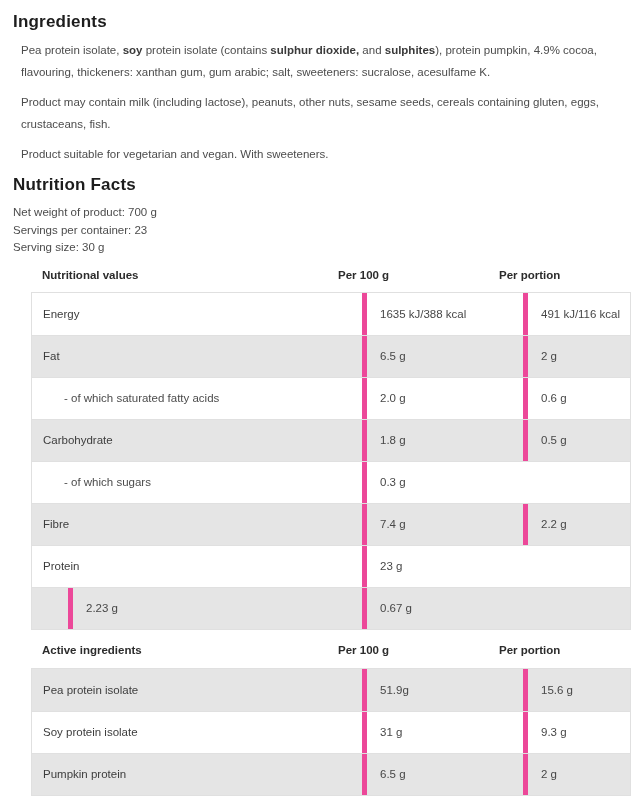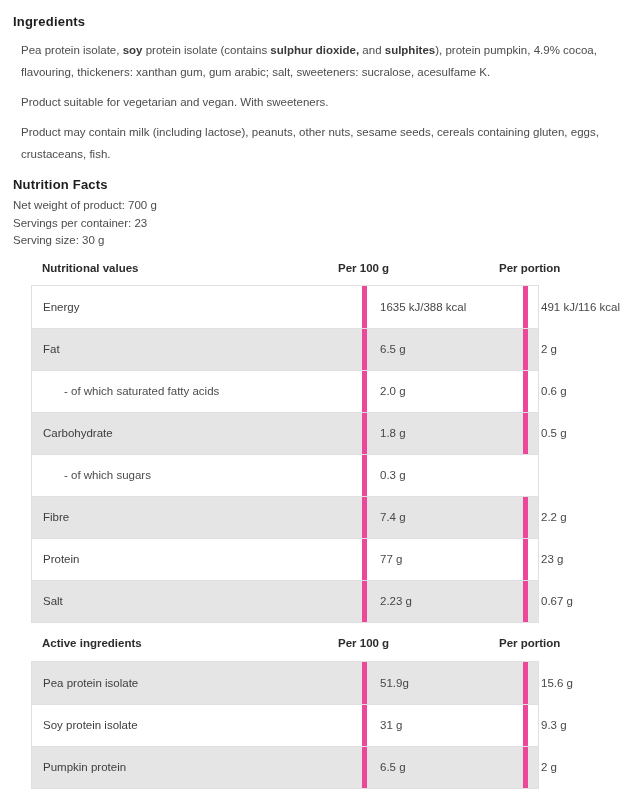--- a/index.html
+++ b/index.html
@@ -8,42 +8,42 @@
     width: 633px;
     height: 801px;
     background: #ffffff;
     font-family: "Liberation Sans", sans-serif;
     color: #4c4c4c;
     overflow: hidden;
   }
   .page { padding: 10px 15px 0 13px; }
 
   .section-heading {
-    font-size: 13px;
+    font-size: 17px;
     line-height: 24px;
     font-weight: 700;
     color: #1d1d1d;
     letter-spacing: 0.2px;
     margin: 0;
   }
   .heading-nutrition { margin-top: 4px; }
 
   .para {
     font-size: 11.5px;
     line-height: 22px;
     color: #4c4c4c;
     width: 603px;
     margin: 8px;
   }
   .para-1 { margin-top: 5px; }
   .para-2 { margin-top: 7px; }
   .para-3 { margin-top: 6px; }
   .para .b { font-weight: 700; color: #3a3a3a; }
 
-  .serving-info { }
+  .serving-info { margin-top: 7px; }
   .serving-line {
     font-size: 11.5px;
     line-height: 17.5px;
     color: #4c4c4c;
   }
 
   .table-block { margin-left: 4px; width: 600px; padding-left: 14px; }
 
   .thead-row {
     display: grid;
@@ -52,21 +52,21 @@
     font-size: 11.5px;
     line-height: 13px;
     font-weight: 700;
     color: #2c2c2c;
   }
   .thead-row.second { padding: 14px 0 11px 0; }
   .thead-row .hc1 { padding-left: 11px; }
   .thead-row .hc2, .thead-row .hc3 { padding-left: 13px; }
 
   .ntable {
-    width: 508px;
+    width: 600px;
     border: 1px solid #e0e0e0;
     background: #ffffff;
   }
   .nrow {
     display: grid;
     grid-template-columns: 294px 161px 145px;
     height: 42px;
     font-size: 11.5px;
     color: #424242;
     border-top: 1px solid #e0e0e0;
@@ -93,23 +93,23 @@
 </style>
 </head>
 <body>
 
 <div class="page">
 
   <h2 class="section-heading">Ingredients</h2>
 
   <p class="para para-1"><span>Pea protein isolate, </span><span class="b">soy</span><span> protein isolate (contains </span><span class="b">sulphur dioxide,</span><span> and </span><span class="b">sulphites</span><span>), protein pumpkin, 4.9% cocoa, flavouring, thickeners: xanthan gum, gum arabic; salt, sweeteners: sucralose, acesulfame K.</span></p>
 
+  <p class="para para-2">Product may contain milk (including lactose), peanuts, other nuts, sesame seeds, cereals containing gluten, eggs, crustaceans, fish.</p>
+
   <p class="para para-3">Product suitable for vegetarian and vegan. With sweeteners.</p>
-
-  <p class="para para-2">Product may contain milk (including lactose), peanuts, other nuts, sesame seeds, cereals containing gluten, eggs, crustaceans, fish.</p>
 
   <h2 class="section-heading heading-nutrition">Nutrition Facts</h2>
 
   <div class="serving-info">
     <div class="serving-line">Net weight of product: 700 g</div>
     <div class="serving-line">Servings per container: 23</div>
     <div class="serving-line">Serving size: 30 g</div>
   </div>
 
   <div class="table-block">
@@ -145,25 +145,23 @@
         <div class="cell c1">- of which sugars</div>
         <div class="cell c2">0.3 g</div>
       </div>
       <div class="nrow alt">
         <div class="cell c1">Fibre</div>
         <div class="cell c2">7.4 g</div>
         <div class="cell c3">2.2 g</div>
       </div>
       <div class="nrow">
         <div class="cell c1">Protein</div>
-        <div class="cell c2">77 g</div>
         <div class="cell c3">23 g</div>
       </div>
       <div class="nrow alt">
-        <div class="cell c1">Salt</div>
         <div class="cell c2">2.23 g</div>
         <div class="cell c3">0.67 g</div>
       </div>
     </div>
 
     <div class="thead-row second">
       <div class="hc1">Active ingredients</div>
       <div class="hc2">Per 100 g</div>
       <div class="hc3">Per portion</div>
     </div>

